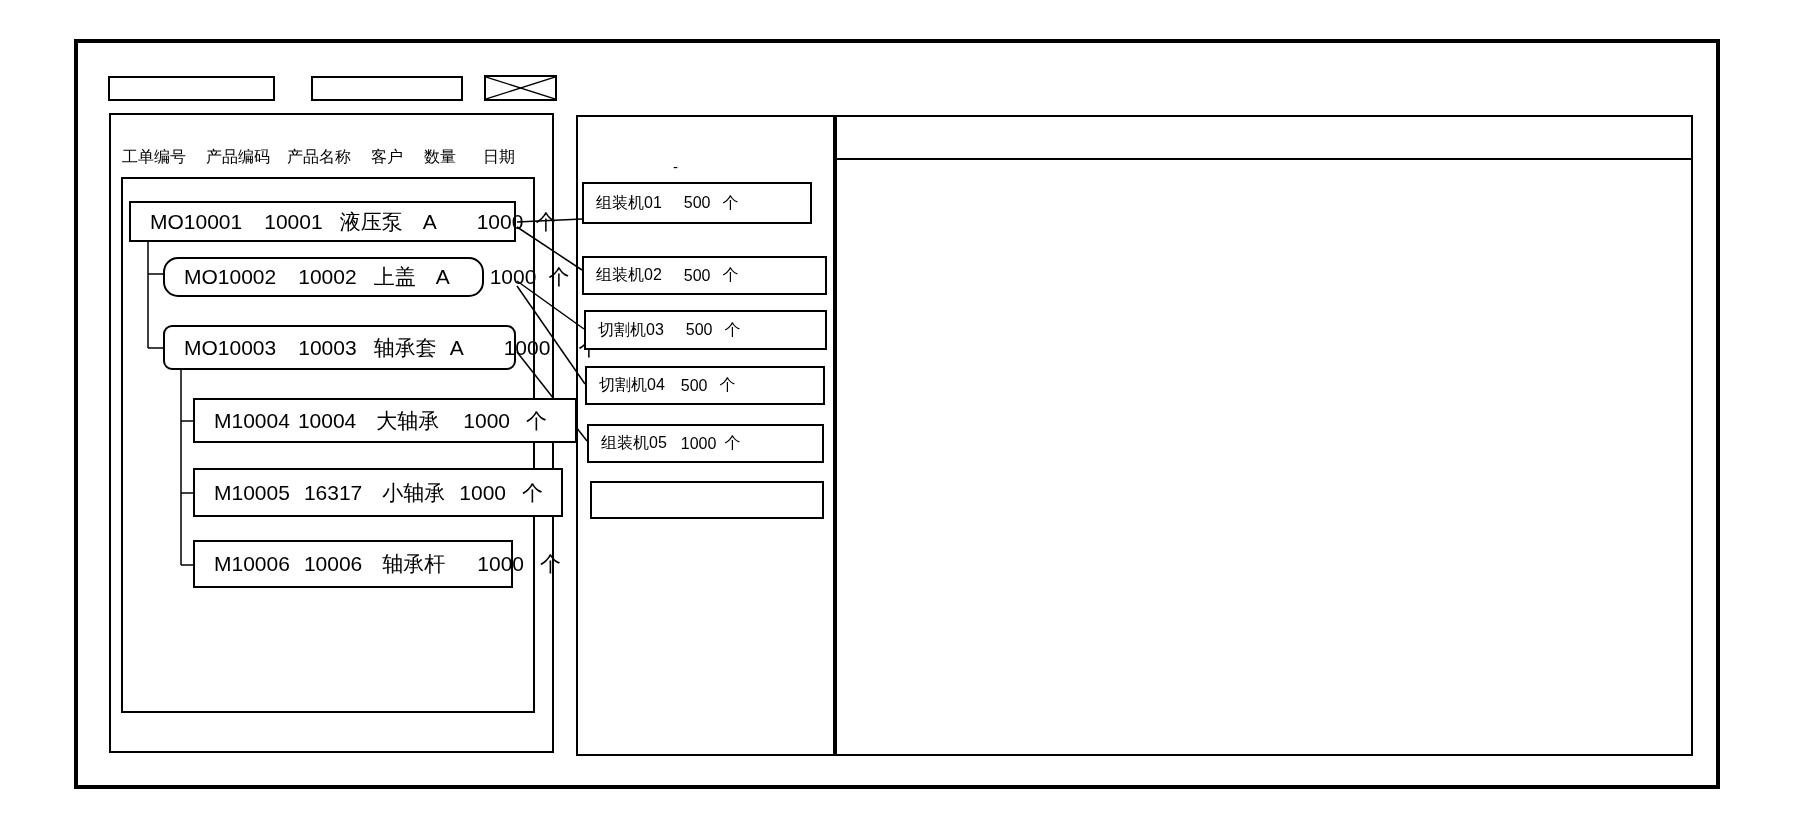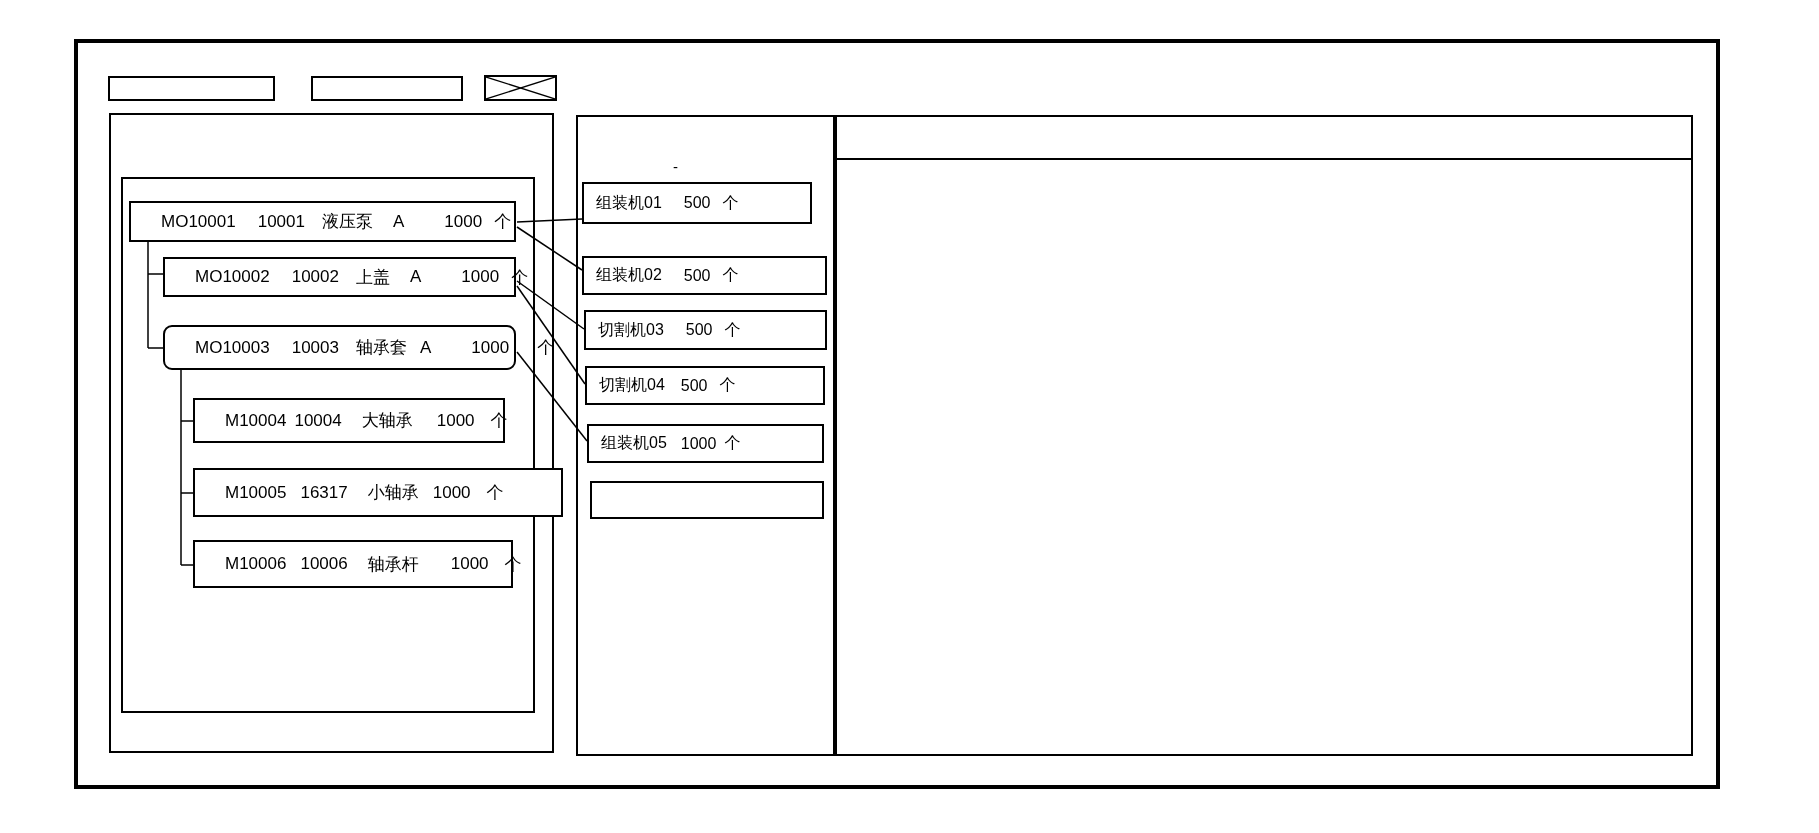--- a/index.html
+++ b/index.html
@@ -8,21 +8,21 @@
   #canvas{position:relative;width:1819px;height:833px;background:#fff;}
 
   .abs{position:absolute;box-sizing:border-box;}
   .outer-frame{border:4px solid #000;background:#fff;}
   .panel{border:2px solid #000;background:transparent;}
   .thinbox{border:2px solid #000;background:#fff;}
   .treebox{border:2px solid #000;background:#fff;z-index:2;}
   .machbox{border:2px solid #000;background:#fff;z-index:2;}
 
   .rowflex{display:flex;align-items:center;height:100%;white-space:nowrap;}
-  .tree-text{font-size:17px;padding-left:30px;text-align:center;}
+  .tree-text{font-size:21px;padding-left:19px;text-align:center;}
   .mach-text{font-size:16px;padding-left:12px;}
   .cell{display:inline-block;}
 
   
   .t6 .cid{margin-right:22px;} .t6 .ccode{margin-right:17px;}
   .t6 .cname{margin-right:20px;} .t6 .ccust{margin-right:40px;}
   .t6 .cqty{margin-right:12px;}
   
   .t5 .cid{margin-right:8px;} .t5 .ccode{margin-right:20px;}
   .t5 .cname{margin-right:24px;} .t5 .cqty{margin-right:16px;}
@@ -50,20 +50,28 @@
   <div class="abs thinbox" style="left:311px;top:76px;width:152px;height:25px;"></div>
   <div class="abs thinbox" style="left:484px;top:75px;width:73px;height:26px;">
     <svg class="xicon" viewBox="0 0 73 26" preserveAspectRatio="none">
       <line x1="0" y1="0" x2="73" y2="26" stroke="#000" stroke-width="1.5"></line>
       <line x1="0" y1="26" x2="73" y2="0" stroke="#000" stroke-width="1.5"></line>
     </svg>
   </div>
 
   <div class="abs panel" style="left:109px;top:113px;width:445px;height:640px;"></div>
 
+  <div class="abs hdr" style="left:122px;top:147px;height:20px;">
+    <span class="h0">工单编号</span>
+    <span class="h1">产品编码</span>
+    <span class="h2">产品名称</span>
+    <span class="h3">客户</span>
+    <span class="h4">数量</span>
+    <span>日期</span>
+  </div>
 
   <div class="abs panel" style="left:121px;top:177px;width:414px;height:536px;"></div>
 
   <svg class="overlay" width="1819" height="833">
     <g stroke="#000000" stroke-width="1.5">
       <line x1="148" y1="242" x2="148" y2="348"></line>
       <line x1="148" y1="274" x2="163" y2="274"></line>
       <line x1="148" y1="348" x2="163" y2="348"></line>
       <line x1="181" y1="370" x2="181" y2="565"></line>
       <line x1="181" y1="421" x2="193" y2="421"></line>
@@ -81,21 +89,21 @@
     <div class="rowflex tree-text t6">
       <span class="cell cid">MO10001</span>
       <span class="cell ccode">10001</span>
       <span class="cell cname">液压泵</span>
       <span class="cell ccust">A</span>
       <span class="cell cqty">1000</span>
       <span class="cell cunit">个</span>
     </div>
   </div>
 
-  <div class="abs treebox" style="left:163px;top:257px;width:353px;height:40px;">
+  <div class="abs treebox" style="left:163px;top:257px;width:321px;height:40px;border-radius:15px;">
     <div class="rowflex tree-text t6">
       <span class="cell cid">MO10002</span>
       <span class="cell ccode">10002</span>
       <span class="cell cname">上盖</span>
       <span class="cell ccust">A</span>
       <span class="cell cqty">1000</span>
       <span class="cell cunit">个</span>
     </div>
   </div>
 
@@ -103,21 +111,21 @@
     <div class="rowflex tree-text t6">
       <span class="cell cid">MO10003</span>
       <span class="cell ccode">10003</span>
       <span class="cell cname" style="margin-right:13px;">轴承套</span>
       <span class="cell ccust">A</span>
       <span class="cell cqty" style="margin-right:28px;">1000</span>
       <span class="cell cunit">个</span>
     </div>
   </div>
 
-  <div class="abs treebox" style="left:193px;top:398px;width:312px;height:45px;">
+  <div class="abs treebox" style="left:193px;top:398px;width:384px;height:45px;">
     <div class="rowflex tree-text t5">
       <span class="cell cid">M10004</span>
       <span class="cell ccode">10004</span>
       <span class="cell cname">大轴承</span>
       <span class="cell cqty">1000</span>
       <span class="cell cunit">个</span>
     </div>
   </div>
 
   <div class="abs treebox" style="left:193px;top:468px;width:370px;height:49px;">

